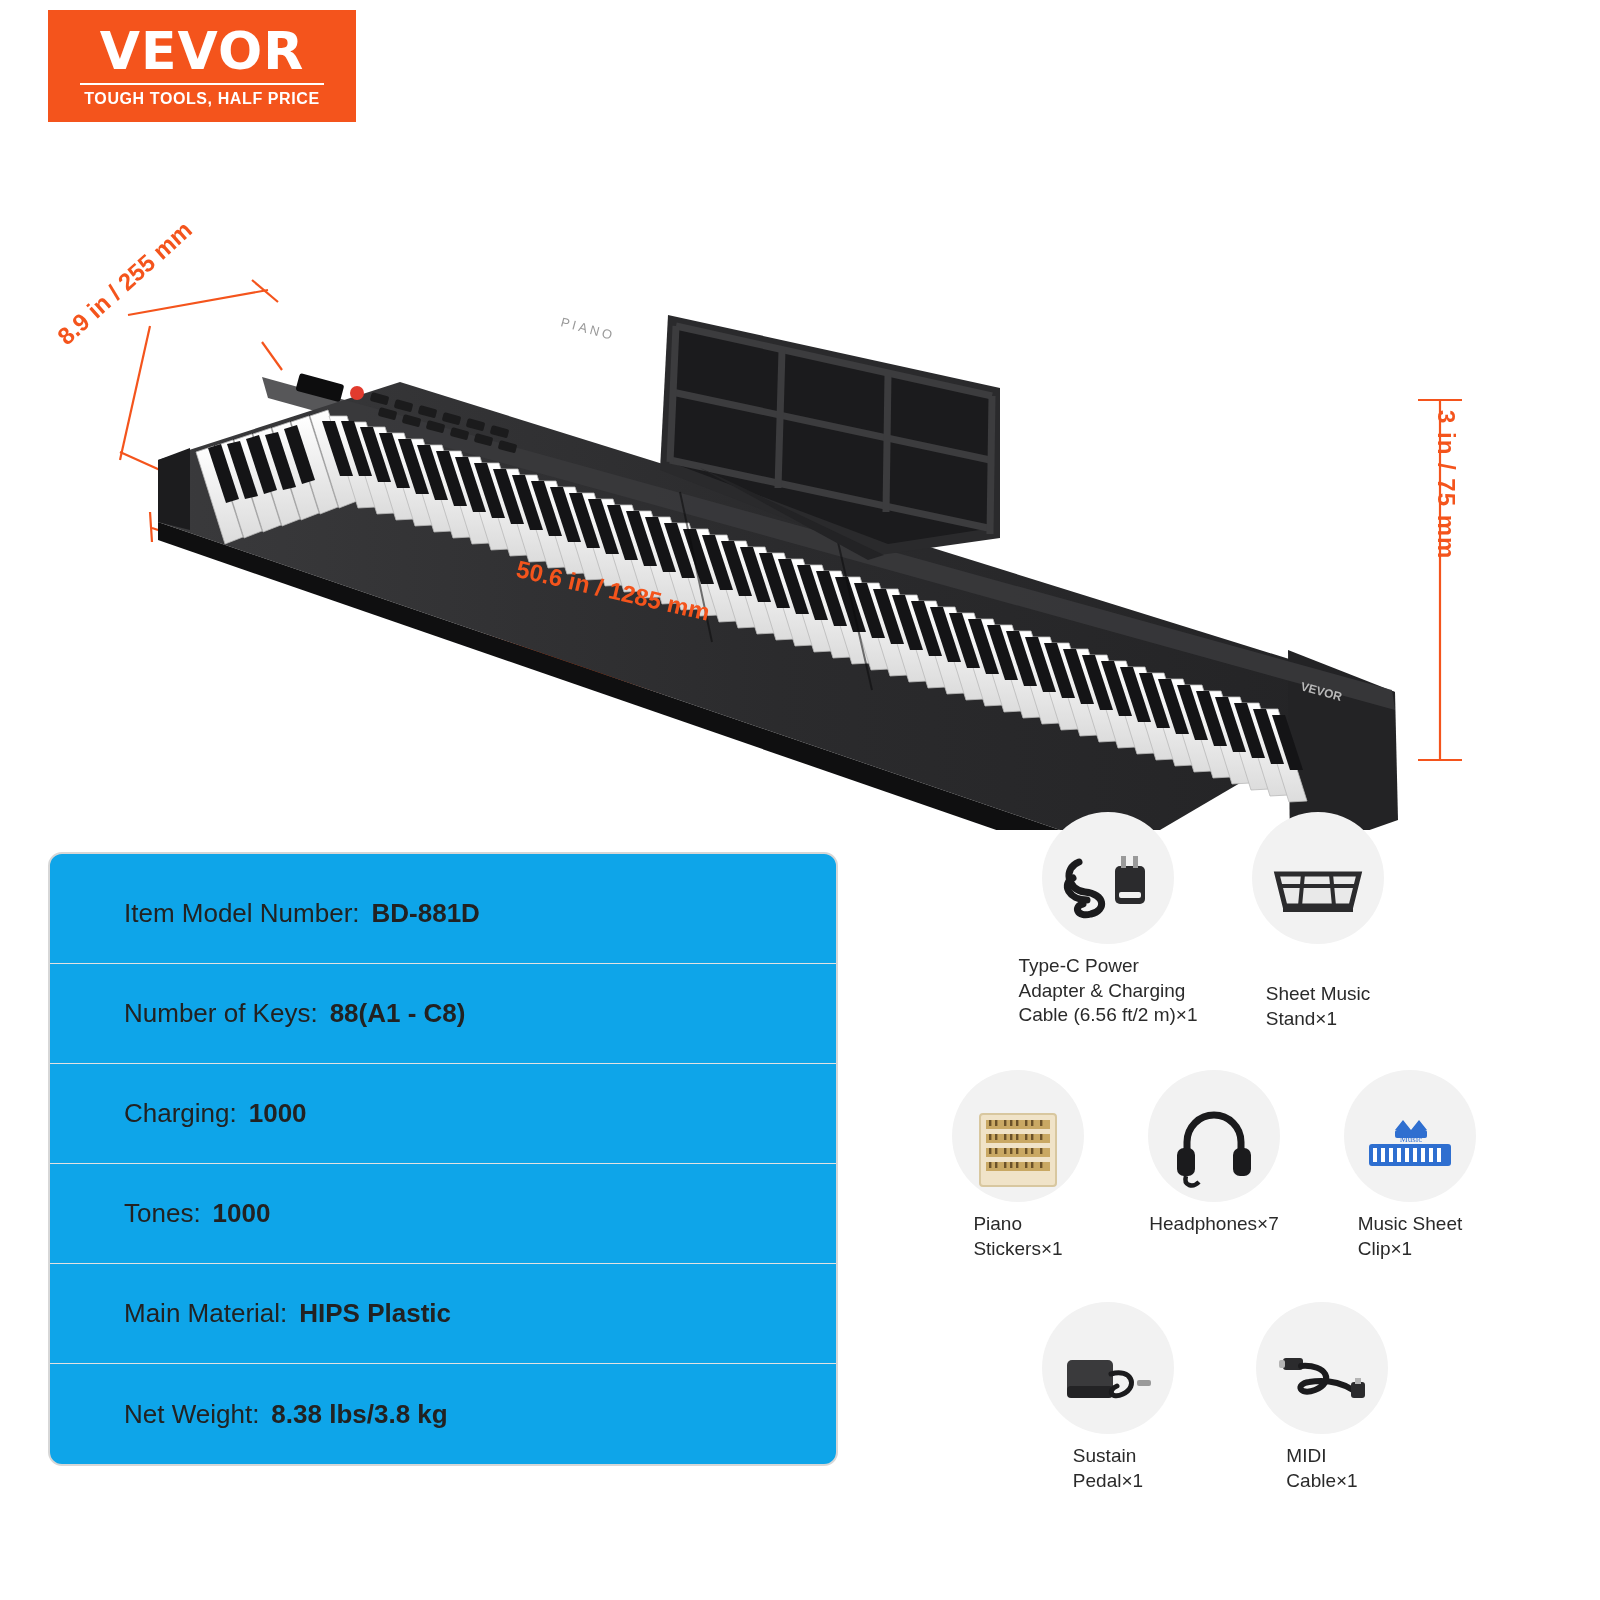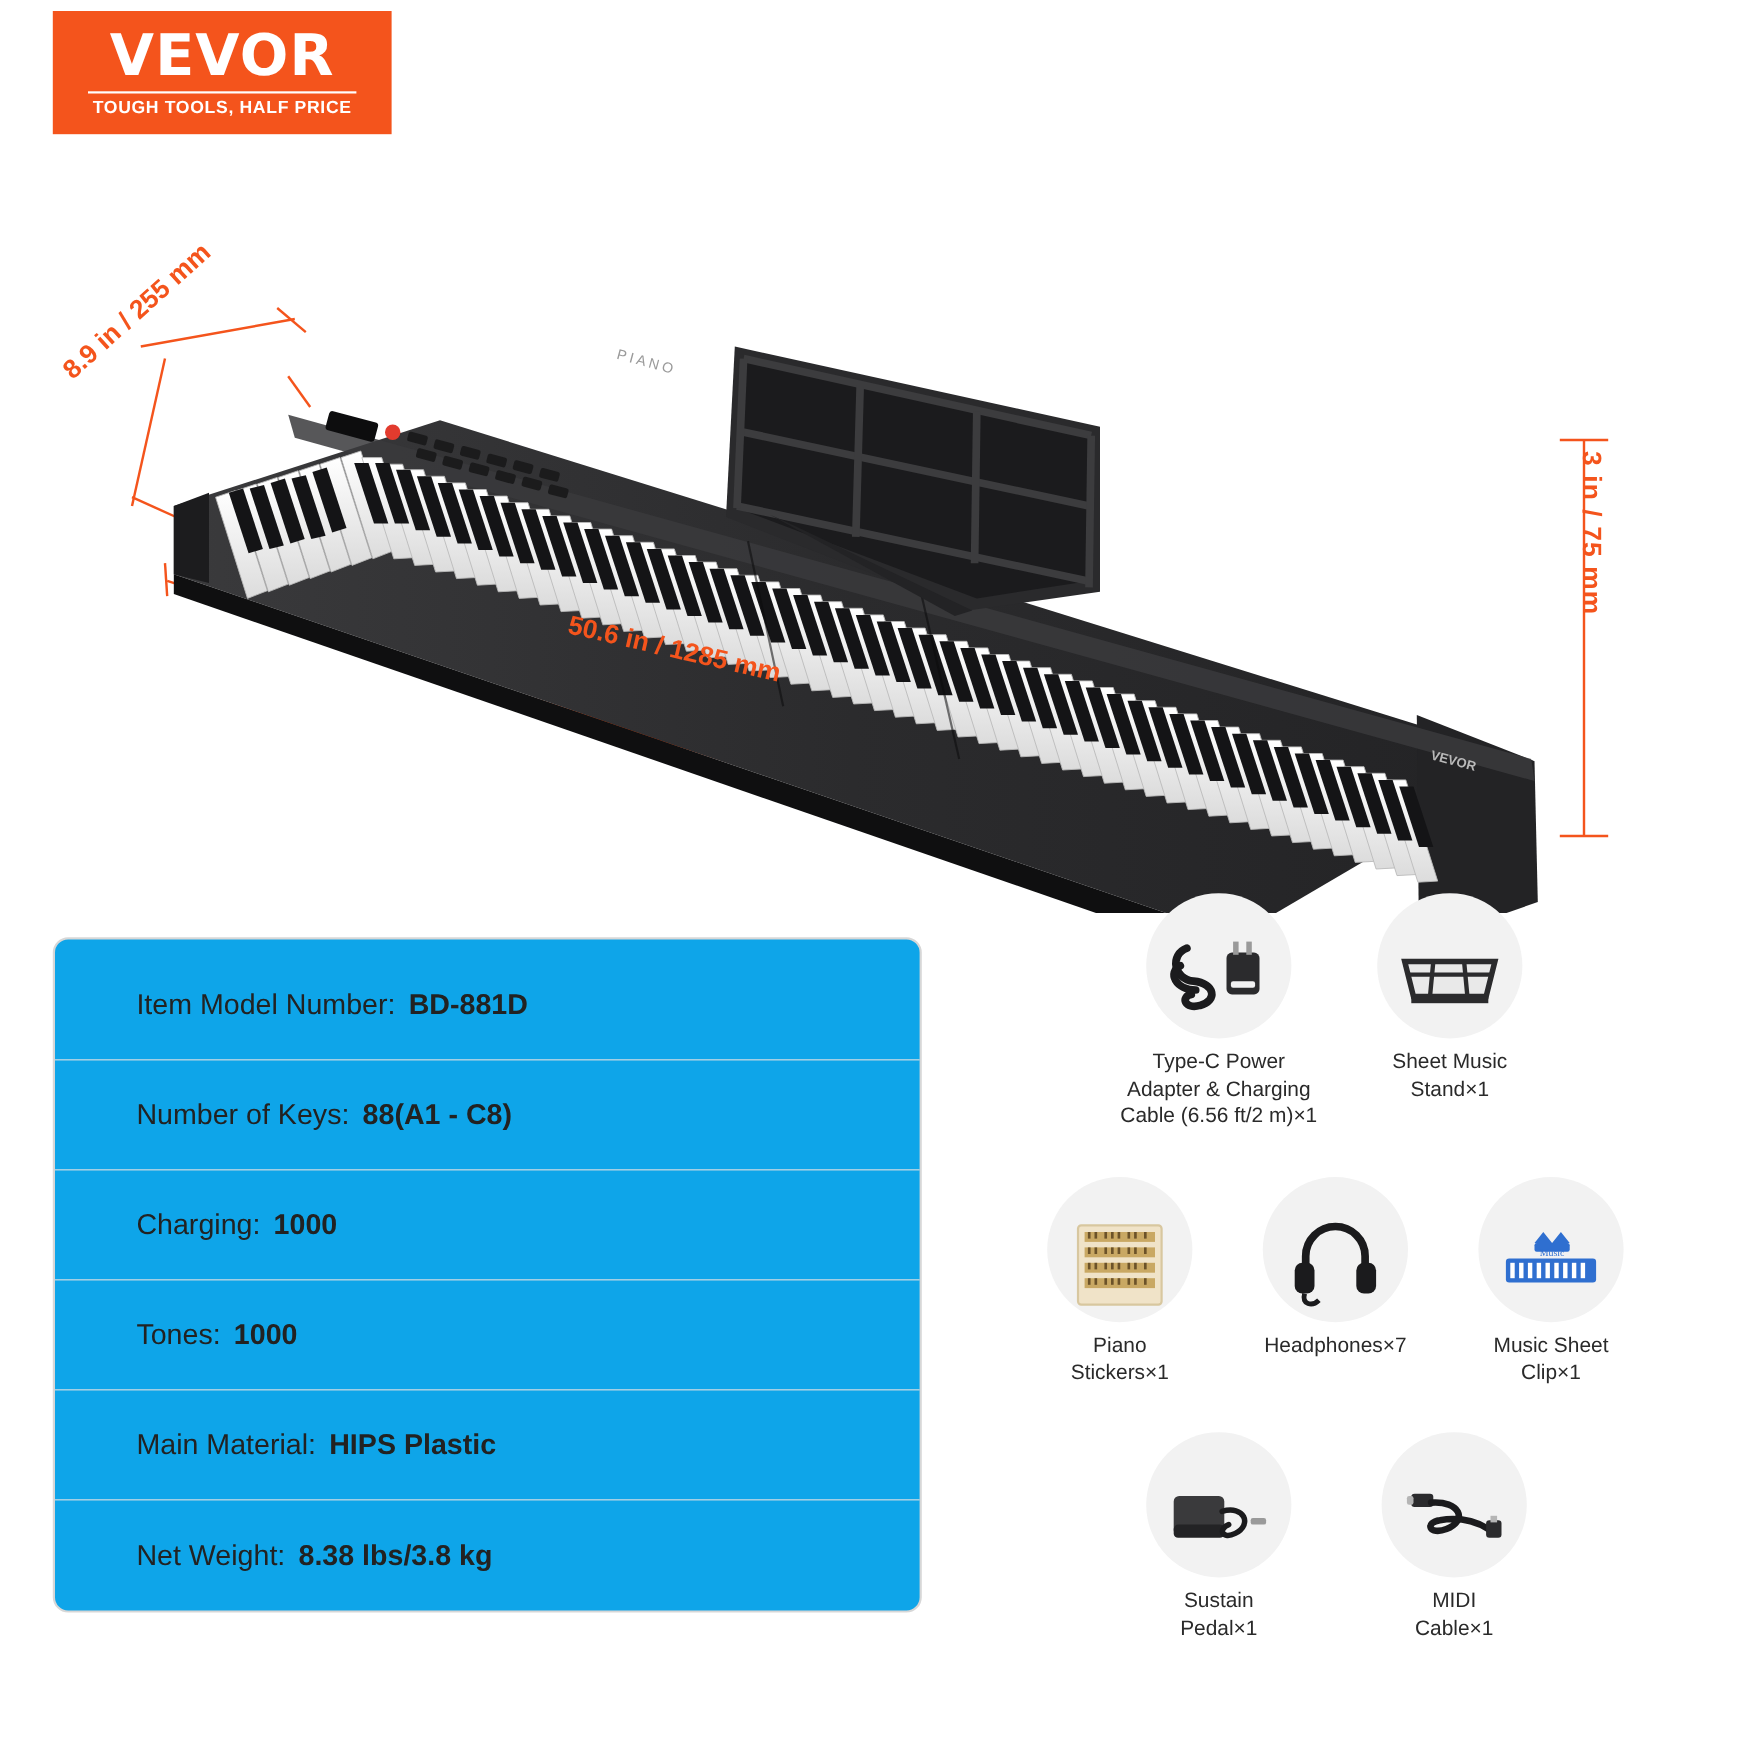--- a/index.html
+++ b/index.html
@@ -96,21 +96,20 @@
     width: 132px; height: 132px; border-radius: 50%;
     background: #f2f2f2;
     display: flex; align-items: flex-end; justify-content: center;
     position: relative;
     overflow: hidden;
   }
   .acc-label {
     margin-top: 10px;
     font-size: 19px;
     color: #2a2a2a;
-    text-align: center;
     line-height: 1.3;
     white-space: pre-line;
   }
 
   
   .acc-r1 { position: absolute; left: 0; top: 0; width: 620px; }
   .acc-r2 { position: absolute; left: 0; top: 258px; width: 620px; }
   .acc-r3 { position: absolute; left: 0; top: 490px; width: 620px; }
 
   .p-abs { position: absolute; }
@@ -389,21 +388,21 @@
           <rect x="68" y="22" width="5" height="12" fill="#9a9a9a"></rect>
           <rect x="80" y="22" width="5" height="12" fill="#9a9a9a"></rect>
           <rect x="66" y="58" width="22" height="6" rx="2" fill="#f2f2f2"></rect>
         </svg>
       </div>
       <div class="acc-label">Type-C Power
 Adapter &amp; Charging
 Cable (6.56 ft/2 m)×1</div>
     </div>
 
-    <div class="acc-item p-abs" style="left:288px; top:0; width:200px;">
+    <div class="acc-item p-abs" style="left:288px; top:0; width:200px;gap:28px;">
       <div class="acc-circle">
         <svg width="110" height="110" viewBox="0 0 110 110">
           <polygon points="14,40 96,40 88,72 22,72" fill="#e9e9e9" stroke="#2b2b2d" stroke-width="5"></polygon>
           <g stroke="#2b2b2d" stroke-width="4">
             <line x1="17" y1="52" x2="93" y2="52"></line>
             <line x1="40" y1="40" x2="37" y2="72"></line>
             <line x1="68" y1="40" x2="71" y2="72"></line>
           </g>
           <rect x="20" y="72" width="70" height="6" fill="#2b2b2d"></rect>
         </svg>

